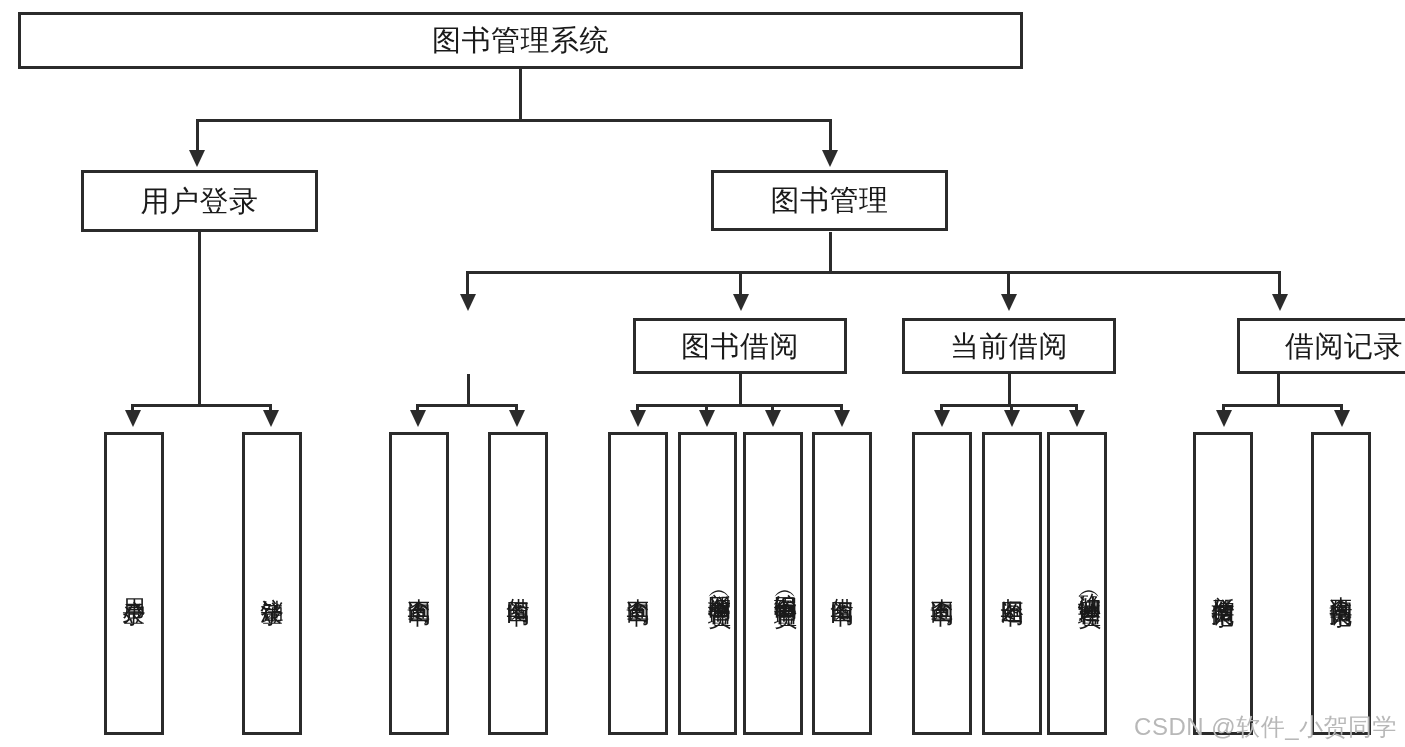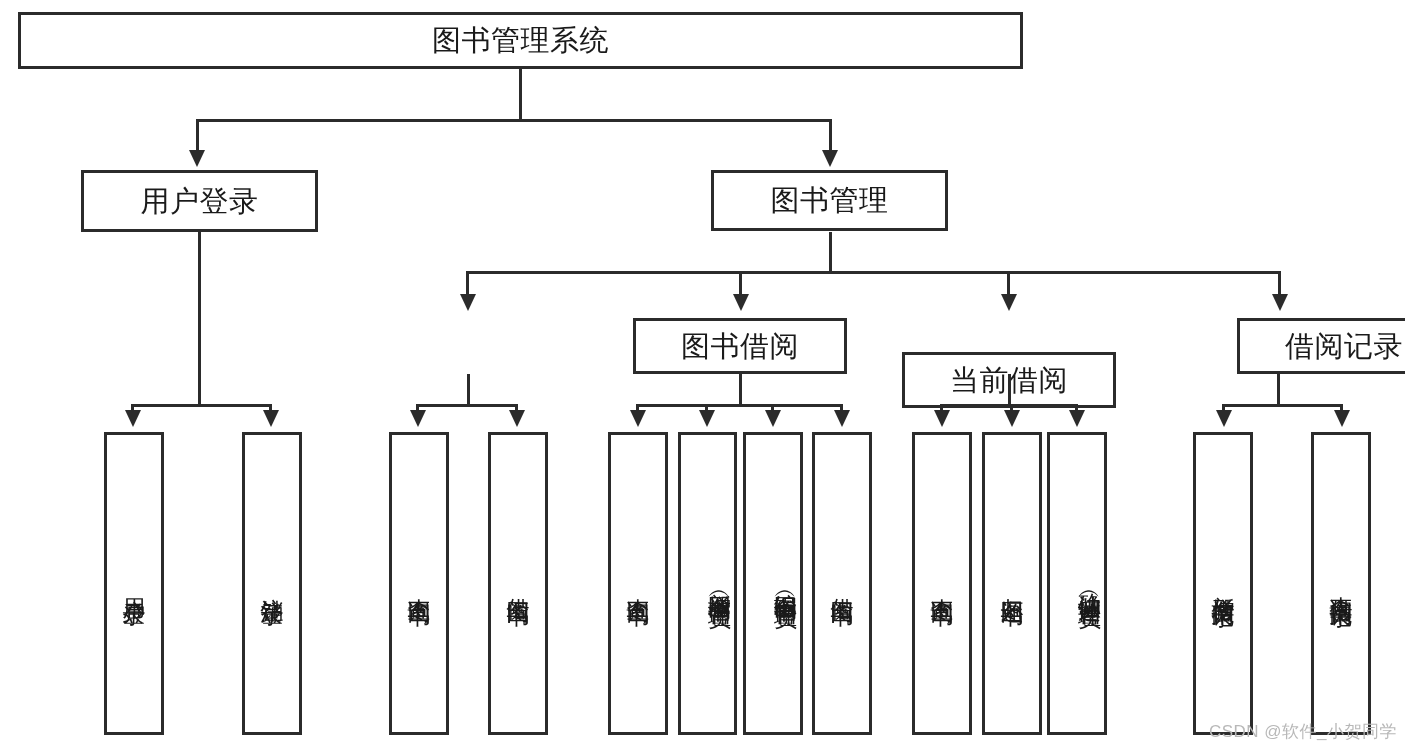--- a/index.html
+++ b/index.html
@@ -61,21 +61,21 @@
     width: 0;
     height: 0;
     border-left: 8px solid transparent;
     border-right: 8px solid transparent;
     border-top: 17px solid #2b2b2b;
   }
   #watermark {
     position: absolute;
     right: 8px;
     bottom: 4px;
-    font-size: 17px;
+    font-size: 24px;
     color: #b8b8b8;
     letter-spacing: 0.5px;
     white-space: nowrap;
     pointer-events: none;
   }
 </style>
 </head>
 <body>
 
 <div id="canvas">
@@ -114,21 +114,21 @@
   <div class="conn v" style="left:739px; top:271px; height:28px;"></div>
   <div class="arrow" style="left:733px; top:294px;"></div>
   <div class="conn v" style="left:1007px; top:271px; height:28px;"></div>
   <div class="arrow" style="left:1001px; top:294px;"></div>
   <div class="conn v" style="left:1278px; top:271px; height:28px;"></div>
   <div class="arrow" style="left:1272px; top:294px;"></div>
 
   <div class="node h-text" style="left:633px; top:318px; width:214px; height:56px;">
     <span>图书借阅</span>
   </div>
-  <div class="node h-text" style="left:902px; top:318px; width:214px; height:56px;margin-top:34px;">
+  <div class="node h-text" style="left:902px; top:318px; width:214px; height:56px;">
     <span>当前借阅</span>
   </div>
   <div class="node h-text" style="left:1237px; top:318px; width:214px; height:56px;">
     <span>借阅记录</span>
   </div>
 
   <div class="conn v" style="left:467px; top:374px; height:30px;"></div>
   <div class="conn h" style="left:416px; top:404px; width:102px;"></div>
   <div class="conn v" style="left:416px; top:404px; height:10px;"></div>
   <div class="arrow" style="left:410px; top:410px;"></div>

